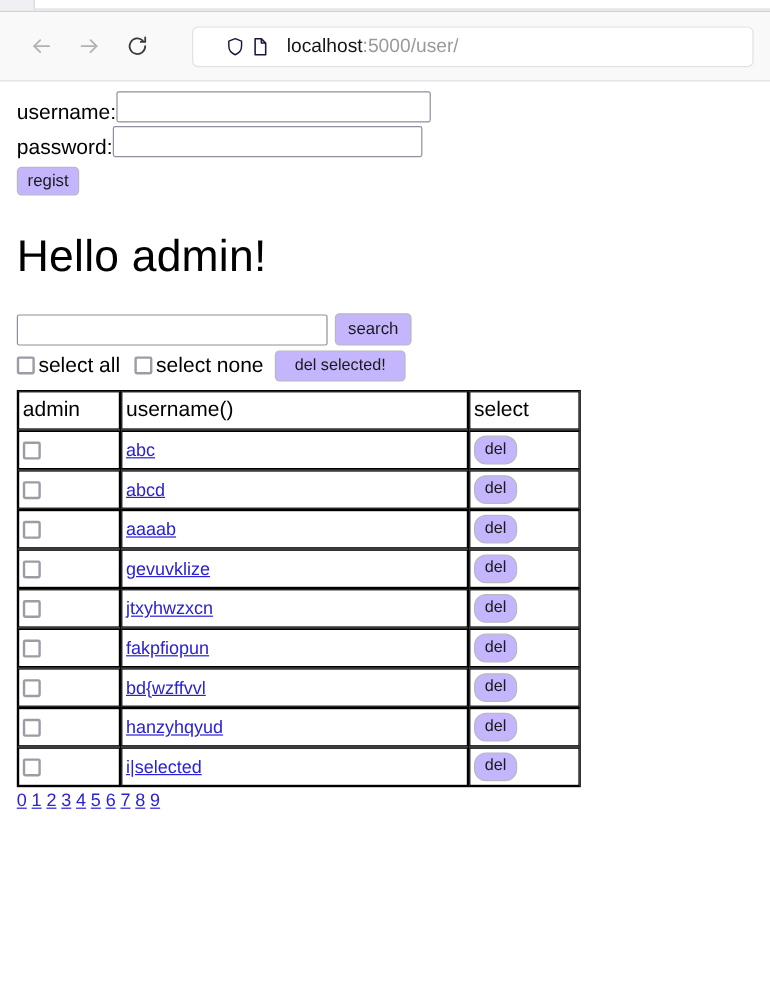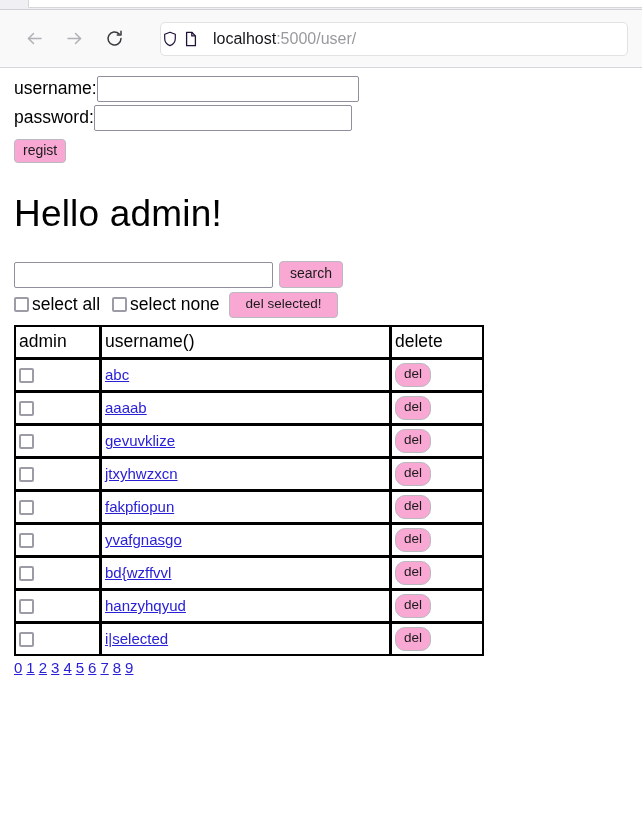--- a/index.html
+++ b/index.html
@@ -47,21 +47,21 @@
 
   #url-bar {
     margin-left: 26px;
     flex: 1;
     height: 34px;
     background: #ffffff;
     border: 1px solid #e2e2e5;
     border-radius: 5px;
     display: flex;
     align-items: center;
-    padding: 0 0;
+    padding: 0 26px;
     min-width: 0;
   }
   #url-bar .ub-icon { margin-right: 3px; display: flex; align-items: center; }
   #url-text {
     margin-left: 10px;
     font-size: 16px;
     color: #9a9a9e;
     white-space: nowrap;
     overflow: hidden;
   }
@@ -70,21 +70,21 @@
   
   #page {
     padding: 8px 0 0 14px;
     background: #ffffff;
     height: 761px;
     position: relative;
   }
 
   .form-row {
     display: flex;
-    align-items: center;
+    align-items: flex-end;
     margin-bottom: 3px;
     font-size: 17.5px;
     color: #000;
   }
   .form-row label { line-height: 1; }
   .form-row input[type=text],
   .form-row input[type=password] {
     font-family: "Liberation Sans", sans-serif;
     font-size: 14px;
     height: 26px;
@@ -94,21 +94,21 @@
     background: #fff;
     padding: 0 4px;
   }
   #username-input { width: 262px; }
   #password-input { width: 258px; }
 
   .btn {
     font-family: "Liberation Sans", sans-serif;
     font-size: 14px;
     color: #1a1a1a;
-    background: #f9a8d4;
+    background: #c4b5fd;
     border: 1px solid #b9b9c0;
     border-radius: 4px;
     padding: 3px 9px 4px;
     line-height: 1.1;
     cursor: default;
   }
   #regist-button { margin-top: 5px; padding: 3px 8px 4px; }
 
   h1#greeting {
     font-size: 37px;
@@ -287,52 +287,52 @@
   <table id="user-table">
     <colgroup>
       <col class="c-select">
         <col class="c-username">
         <col class="c-delete">
     </colgroup>
     <thead>
       <tr>
         <th>admin</th>
         <th>username()</th>
-        <th>delete</th>
+        <th>select</th>
       </tr>
     </thead>
     <tbody id="user-table-body">
         <tr>
           <td class="cell-select"><input type="checkbox" style=""></td>
           <td class="cell-username"><a class="user-link" href="#">abc</a></td>
           <td class="cell-delete"><button class="btn del-button">del</button></td>
         </tr>
         <tr>
           <td class="cell-select"><input type="checkbox" style=""></td>
+          <td class="cell-username"><a class="user-link" href="#">abcd</a></td>
+          <td class="cell-delete"><button class="btn del-button">del</button></td>
+        </tr>
+        <tr>
+          <td class="cell-select"><input type="checkbox" style=""></td>
           <td class="cell-username"><a class="user-link" href="#">aaaab</a></td>
           <td class="cell-delete"><button class="btn del-button">del</button></td>
         </tr>
         <tr>
           <td class="cell-select"><input type="checkbox" style=""></td>
           <td class="cell-username"><a class="user-link" href="#">gevuvklize</a></td>
           <td class="cell-delete"><button class="btn del-button">del</button></td>
         </tr>
         <tr>
           <td class="cell-select"><input type="checkbox" style=""></td>
           <td class="cell-username"><a class="user-link" href="#">jtxyhwzxcn</a></td>
           <td class="cell-delete"><button class="btn del-button">del</button></td>
         </tr>
         <tr>
           <td class="cell-select"><input type="checkbox" style=""></td>
           <td class="cell-username"><a class="user-link" href="#">fakpfiopun</a></td>
-          <td class="cell-delete"><button class="btn del-button">del</button></td>
-        </tr>
-        <tr>
-          <td class="cell-select"><input type="checkbox" style=""></td>
-          <td class="cell-username"><a class="user-link" href="#">yvafgnasgo</a></td>
           <td class="cell-delete"><button class="btn del-button">del</button></td>
         </tr>
         <tr>
           <td class="cell-select"><input type="checkbox" style=""></td>
           <td class="cell-username"><a class="user-link" href="#">bd{wzffvvl</a></td>
           <td class="cell-delete"><button class="btn del-button">del</button></td>
         </tr>
         <tr>
           <td class="cell-select"><input type="checkbox" style=""></td>
           <td class="cell-username"><a class="user-link" href="#">hanzyhqyud</a></td>

